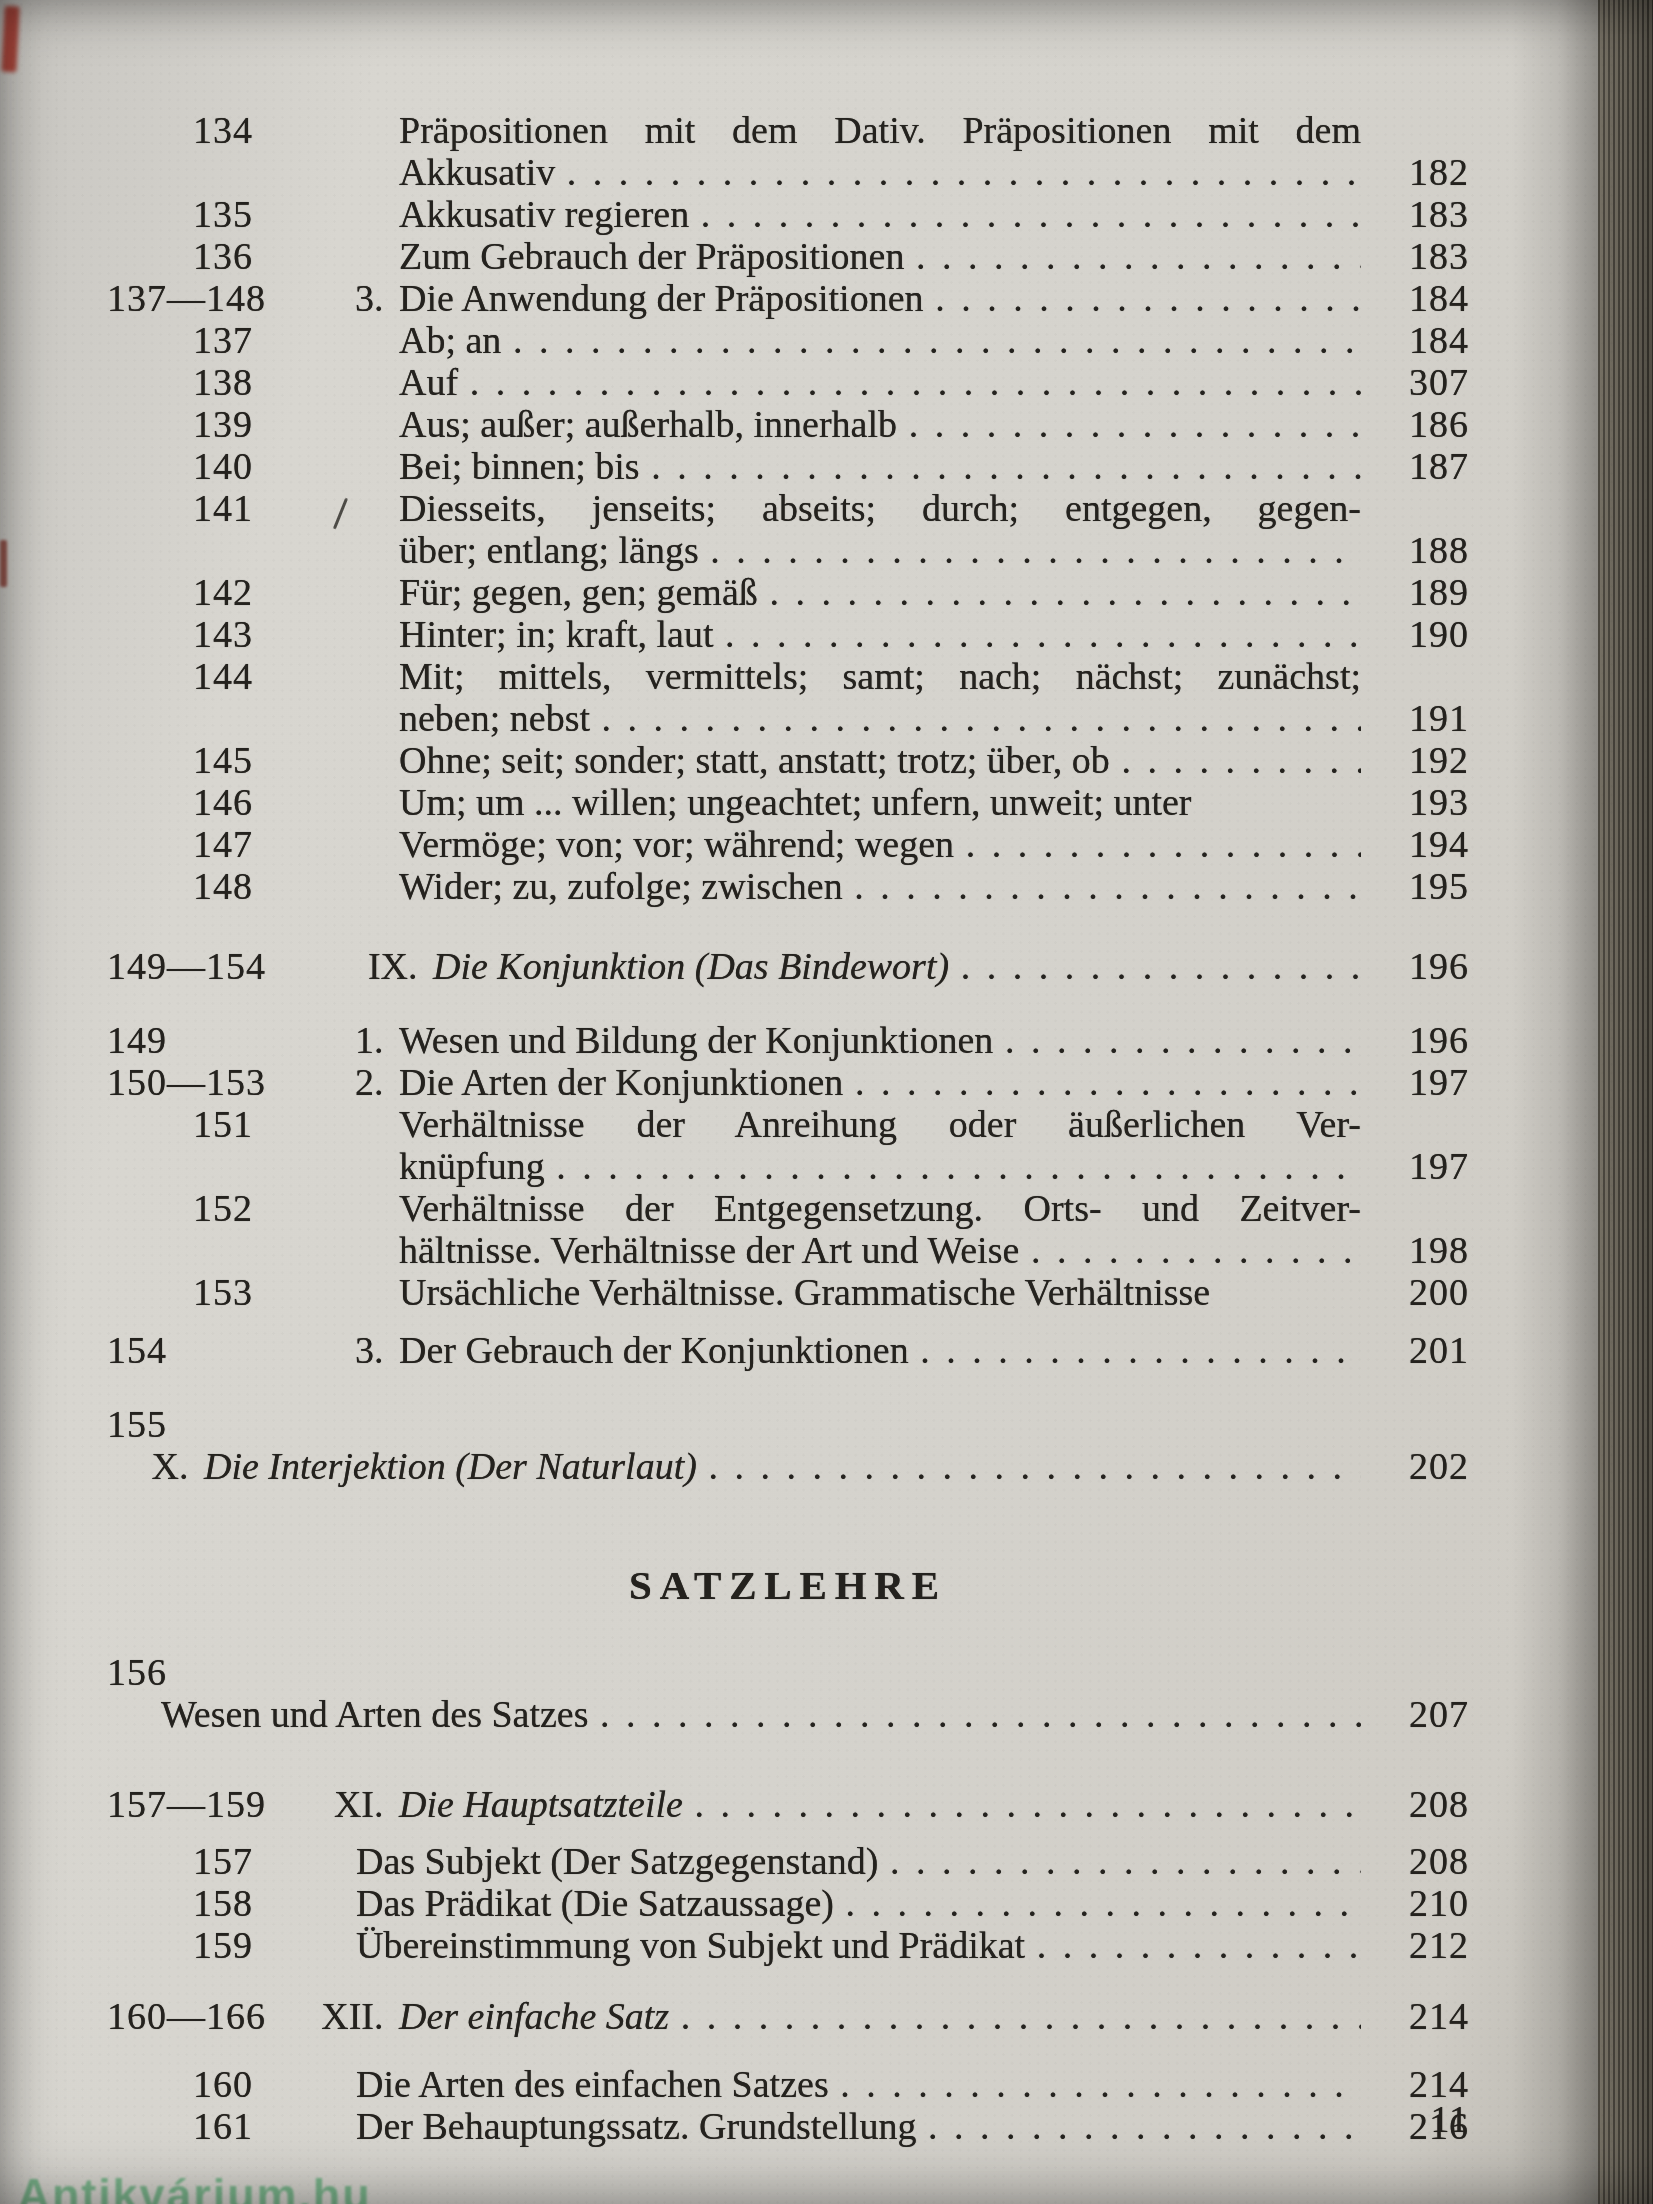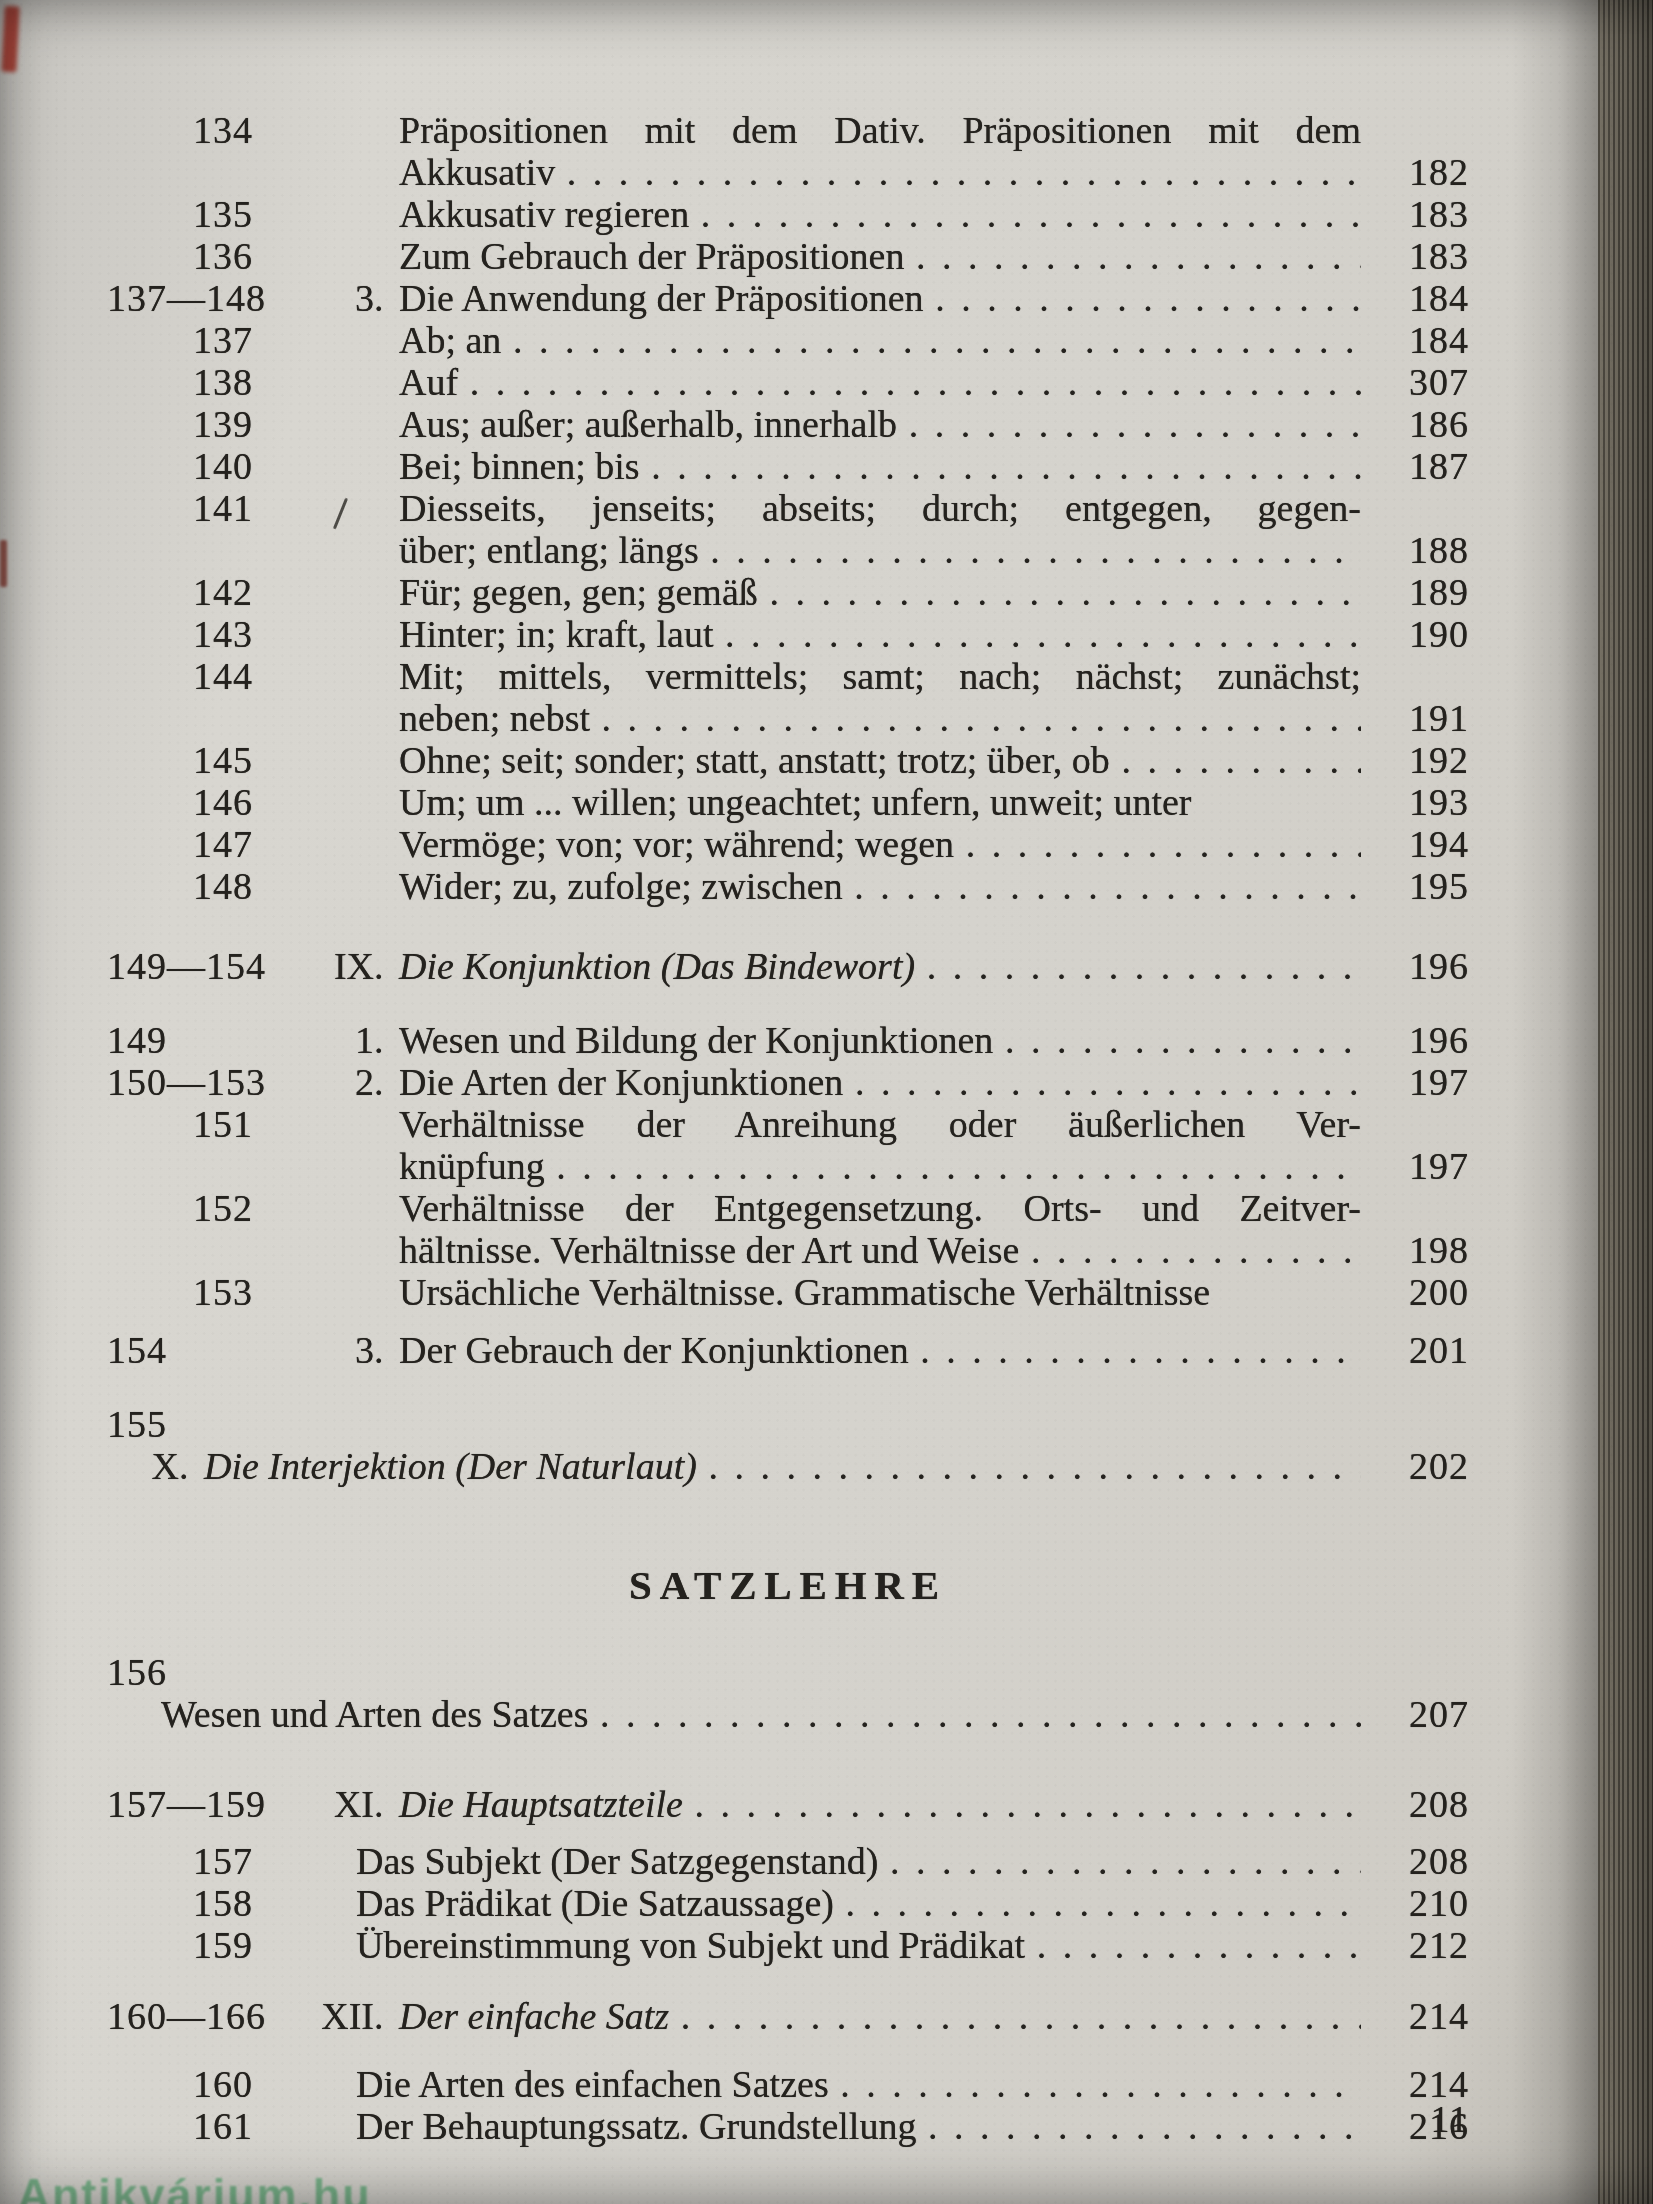--- a/index.html
+++ b/index.html
@@ -283,21 +283,21 @@
           <div class="num">148</div>
           <div class="entry-body">
             <div class="line">
               <div class="prefix"></div>
               <div class="txt">Wider; zu, zufolge; zwischen</div>
               <div class="dots">......................................................................</div>
               <div class="pg">195</div>
             </div>
           </div>
         </div>
-        <div class="row italic" style="margin-top: 38px;">
+        <div class="row italic" style="margin-top: 38px; gap: 34px;">
           <div class="num">149—154</div>
           <div class="entry-body">
             <div class="line">
               <div class="prefix">IX.</div>
               <div class="txt">Die Konjunktion (Das Bindewort)</div>
               <div class="dots">......................................................................</div>
               <div class="pg">196</div>
             </div>
           </div>
         </div>

